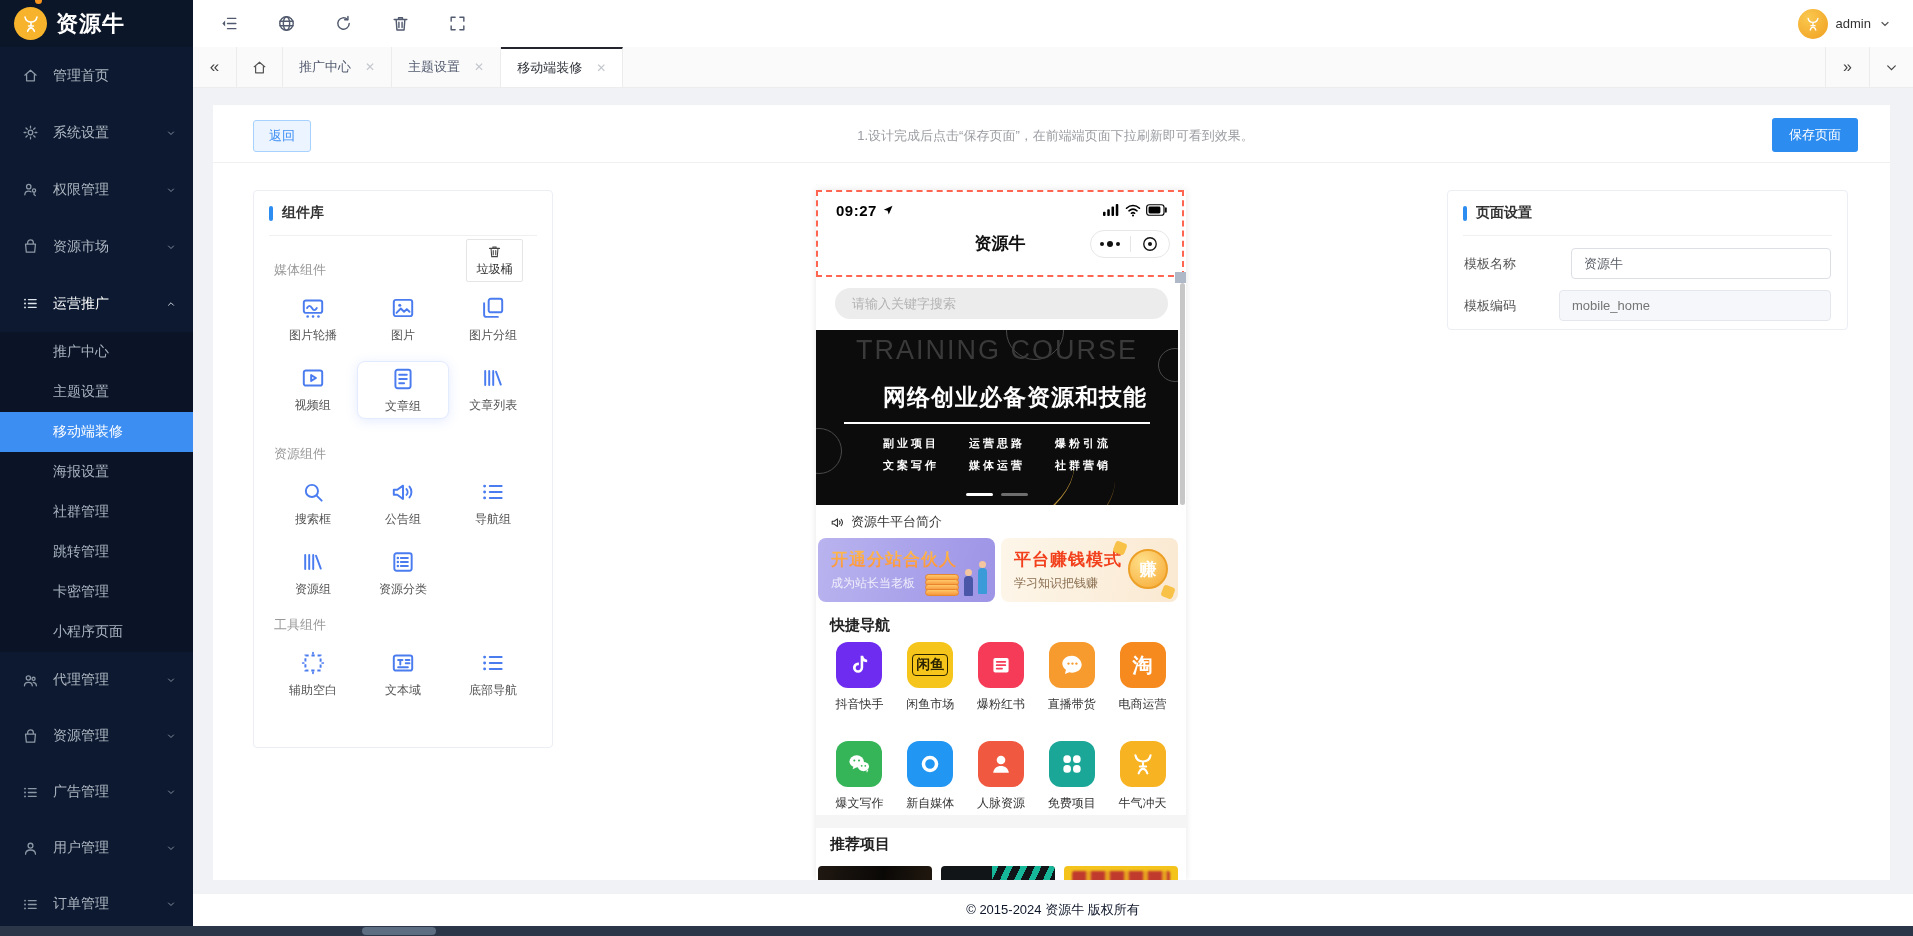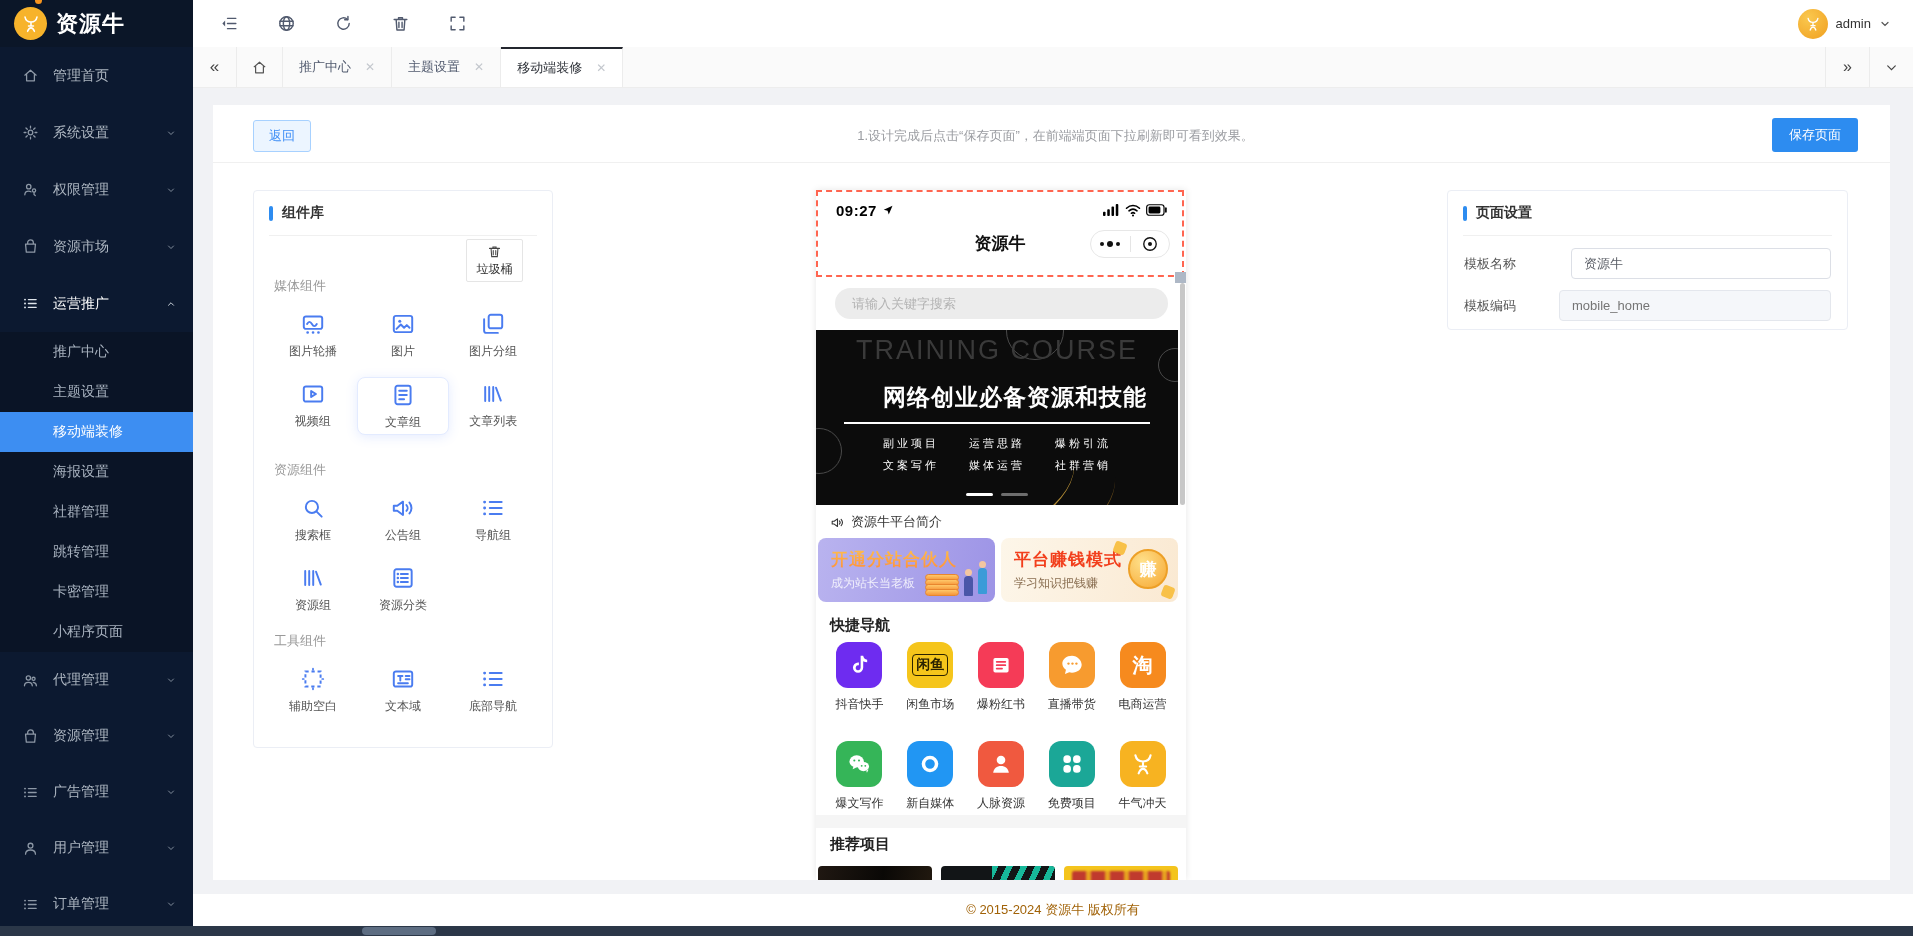--- a/index.html
+++ b/index.html
@@ -41,21 +41,21 @@
   .tab{display:flex;align-items:center;padding:0 16px;border-right:1px solid #ececec;font-size:13px;color:#515a6e;cursor:pointer;position:relative;background:transparent;}
   .tab .close{margin-left:14px;color:#c3c7cd;font-size:12px;}
   .tab.active{background:#fff;border-top:2px solid #23262e;color:#2d3138;}
   .tab-right{margin-left:auto;display:flex;}
   .tab-btn{width:44px;display:flex;align-items:center;justify-content:center;border-left:1px solid #ececec;color:#444;font-size:16px;cursor:pointer;}
 
   
   .content{position:absolute;left:193px;top:88px;right:0;bottom:10px;background:#f1f2f5;}
   .card{position:absolute;left:20px;top:17px;width:1677px;height:775px;background:#fff;overflow:hidden;}
   .footer-area{position:absolute;left:0;right:0;bottom:0;height:32px;background:#fff;display:flex;align-items:center;justify-content:center;}
-  .footer-text{font-size:13px;color:#a16207;}
+  .footer-text{font-size:13px;color:#0f172a;}
   .bottombar{position:absolute;left:0;right:0;bottom:0;height:10px;background:#2b3748;z-index:5;}
   .hscroll-thumb{position:absolute;left:362px;bottom:1px;width:74px;height:8px;border-radius:4px;background:#5d6d82;}
 
   
   .actionbar{position:absolute;left:40px;right:32px;top:13px;height:34px;}
   .btn-back{position:absolute;left:0;top:2px;padding:6px 15px;background:#ecf5ff;border:1px solid #a7d1ff;color:#3e8ef6;font-size:13px;border-radius:3px;cursor:pointer;}
   .hint{position:absolute;left:0;right:0;top:9px;text-align:center;font-size:13px;color:#9a9ca1;}
   .btn-save{position:absolute;right:0;top:0;padding:8px 17px;background:#2d8cf0;border:none;color:#fff;font-size:13px;border-radius:3px;cursor:pointer;}
   .card-divider{position:absolute;left:0;right:0;top:57px;border-top:1px solid #f0f0f0;}
 
@@ -65,21 +65,21 @@
   .title-bar{width:4px;height:15px;border-radius:2px;background:#2d8cf0;}
   .title-text{font-size:14px;font-weight:bold;color:#333;margin-left:9px;}
 
   
   .library{left:40px;top:85px;width:300px;height:558px;}
   .trash-box{position:absolute;right:29px;top:48px;width:57px;height:43px;border:1px solid #e5e5e5;border-radius:2px;
              display:flex;flex-direction:column;align-items:center;justify-content:center;gap:2px;cursor:pointer;background:#fff;}
   .trash-box svg{width:15px;height:15px;color:#444;}
   .trash-box span{font-size:12px;color:#333;}
   .lib-label{margin:0 0 0 20px;font-size:13px;color:#999;}
-  .lib-label.l1{margin-top:41px;font-family:Liberation Serif, serif;}
+  .lib-label.l1{margin-top:25px;font-family:Liberation Serif, serif;}
   .lib-label.l2{margin-top:26px;}
   .lib-label.l3{margin-top:13px;}
   .lib-row{display:flex;padding:0 14px;margin-top:12px;height:58px;}
   .lib-cell{flex:1;display:flex;flex-direction:column;align-items:center;justify-content:flex-start;gap:6px;cursor:pointer;border-radius:8px;padding-top:4px;}
   .lib-cell svg{width:26px;height:26px;color:#4a7cf0;}
   .lib-cell span{font-size:12px;color:#555;}
   .lib-cell.selected{border:1px solid #e3ebff;box-shadow:0 2px 12px rgba(90,130,255,.16);background:#fff;}
   .lib-cell.empty{visibility:hidden;cursor:default;}
 
   
@@ -100,21 +100,21 @@
   .cap-target svg{width:18px;height:18px;}
   .resize-handle{position:absolute;right:0px;top:82px;width:11px;height:11px;background:#aeb8c6;}
   .p-search{position:absolute;left:19px;top:98px;width:333px;height:31px;background:#ececec;border-radius:16px;
             display:flex;align-items:center;padding-left:17px;font-size:13px;color:#b3b3b3;cursor:text;}
   .p-banner{position:absolute;left:0;top:140px;width:362px;height:175px;background:#0c0c0c;overflow:hidden;cursor:pointer;}
   .bn-watermark{position:absolute;left:0;right:0;top:5px;text-align:center;font-size:27px;color:#3a3a3a;letter-spacing:2px;font-weight:300;white-space:nowrap;}
   .bn-title{position:absolute;left:0;right:0;top:52px;text-align:center;font-size:23px;font-weight:bold;color:#fff;letter-spacing:1px;margin-left:36px;}
   .bn-line{position:absolute;left:28px;right:28px;top:92px;height:2px;background:#fff;}
   .bn-tags{position:absolute;left:0;right:0;top:106px;display:flex;flex-direction:column;gap:7px;}
   .bn-tagrow{display:flex;justify-content:center;gap:30px;}
-  .bn-tag{font-size:11px;font-weight:normal;color:#fff;letter-spacing:3px;white-space:nowrap;text-align:center;}
+  .bn-tag{font-size:11px;font-weight:bold;color:#fff;letter-spacing:3px;white-space:nowrap;text-align:center;}
   .bn-dots{position:absolute;left:0;right:0;bottom:9px;display:flex;justify-content:center;gap:8px;}
   .bn-dash{width:27px;height:3px;border-radius:2px;}
   .bn-dash.on{background:#fff;}
   .bn-dash.off{background:#6e6e6e;}
   .swirl1{position:absolute;left:-60px;bottom:-58px;width:320px;height:150px;border-radius:50%;
           border-bottom:3px solid rgba(205,160,60,.85);transform:rotate(-10deg);}
   .swirl2{position:absolute;left:-80px;bottom:-80px;width:380px;height:180px;border-radius:50%;
           border-bottom:5px solid rgba(160,115,35,.6);transform:rotate(-6deg);}
   .bn-ring{position:absolute;width:58px;height:58px;border-radius:50%;border:1px solid #4a4a4a;}
   .p-notice{position:absolute;left:14px;top:322px;height:20px;display:flex;align-items:center;gap:6px;font-size:13px;color:#333;}

